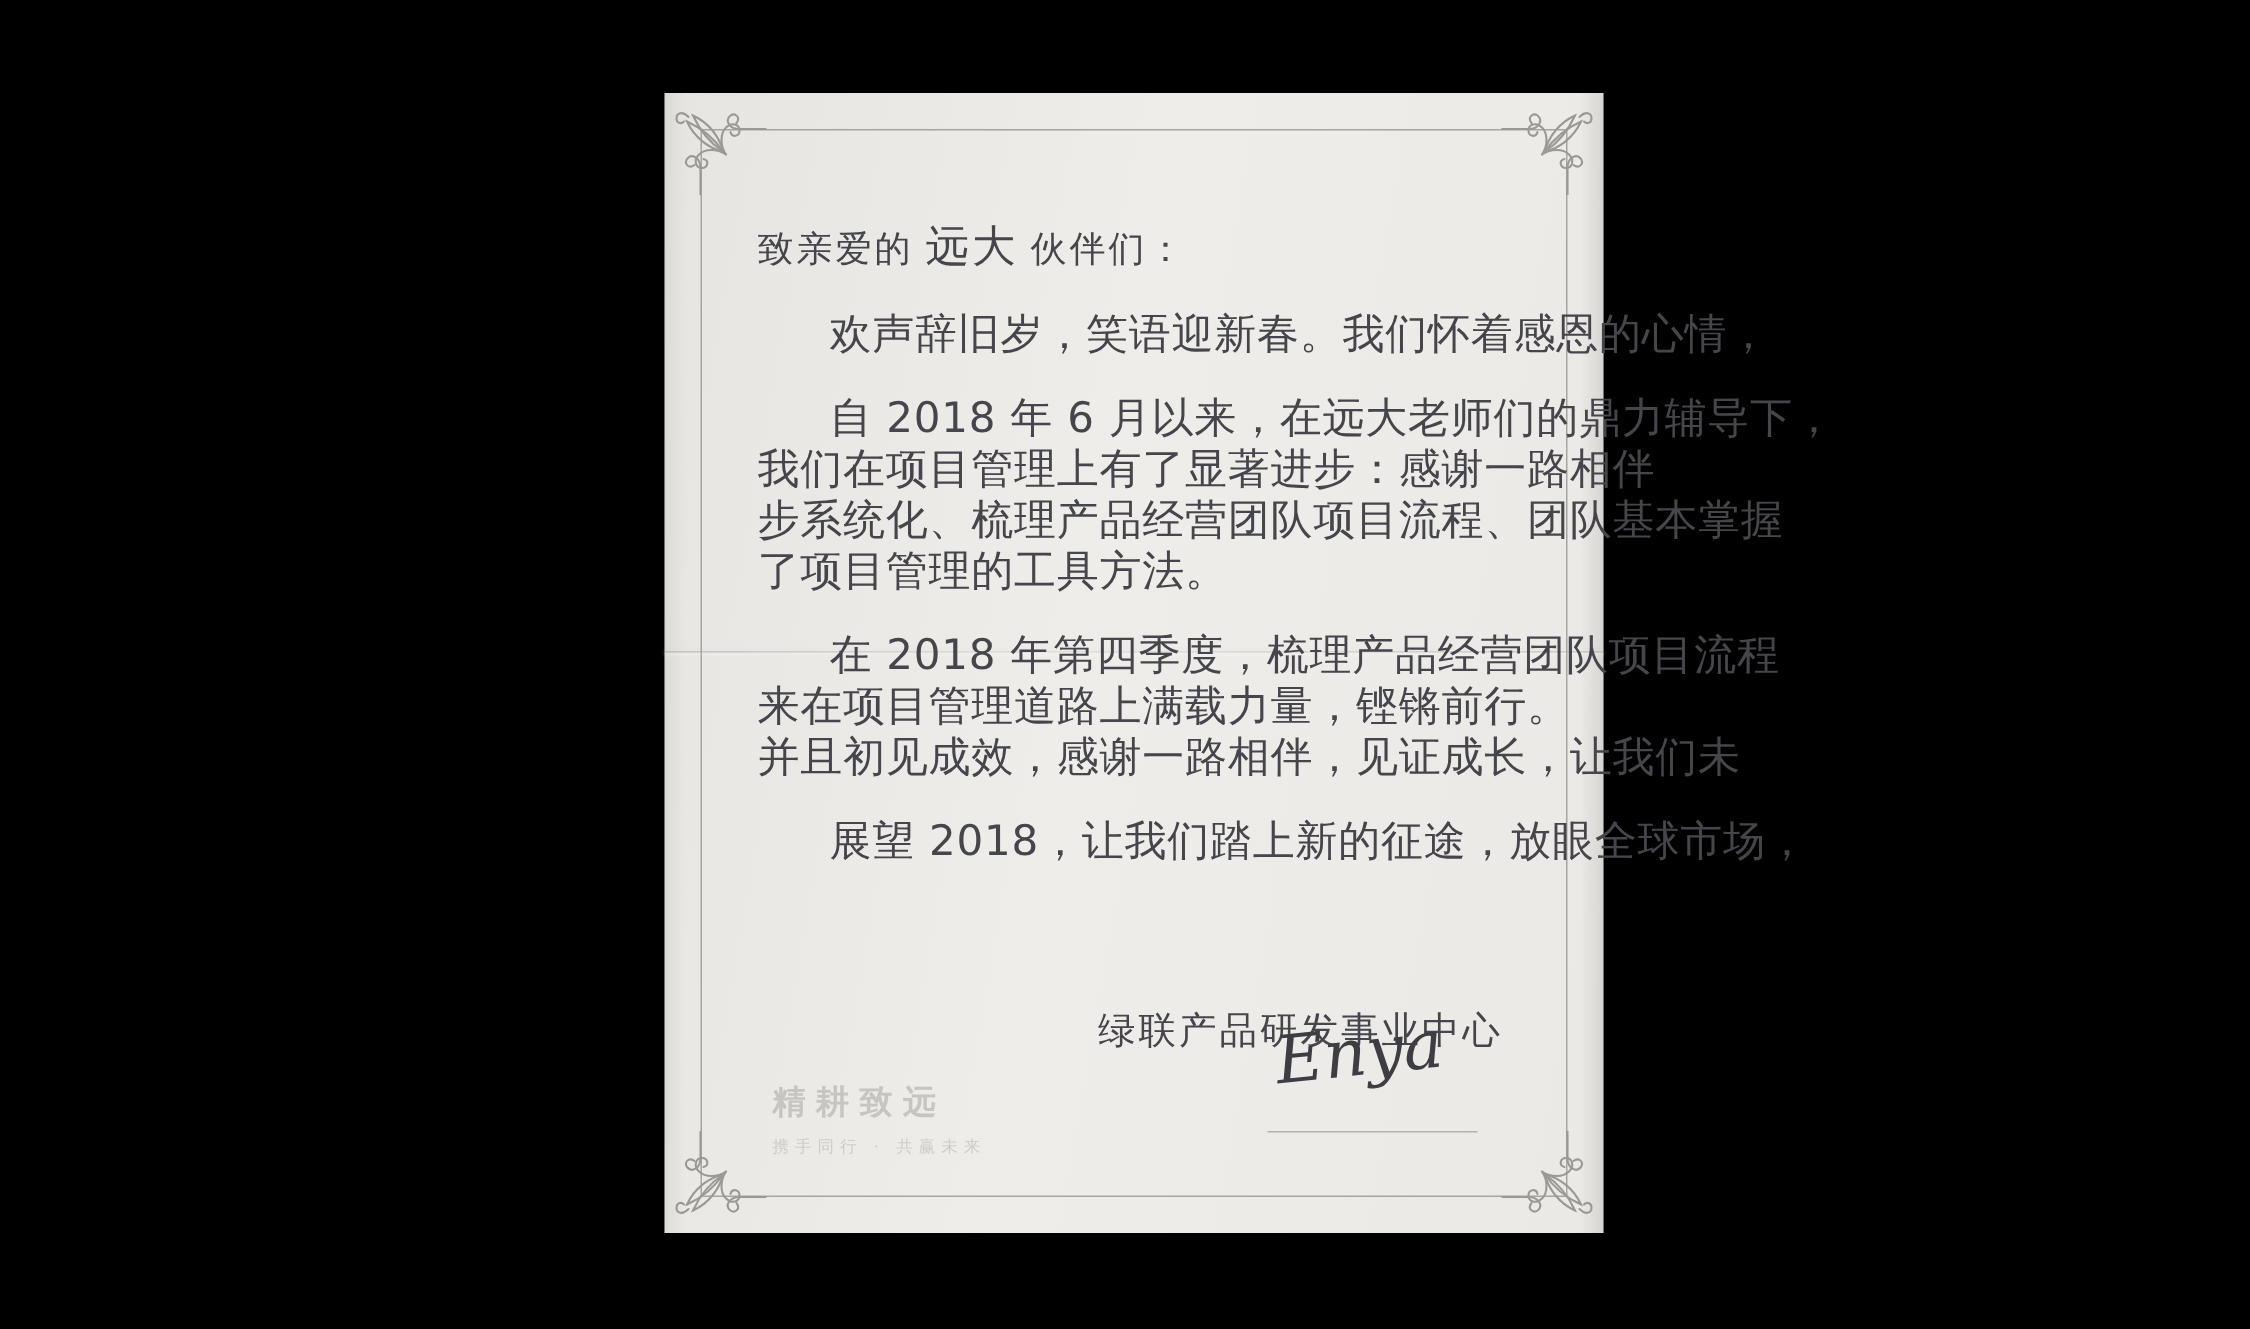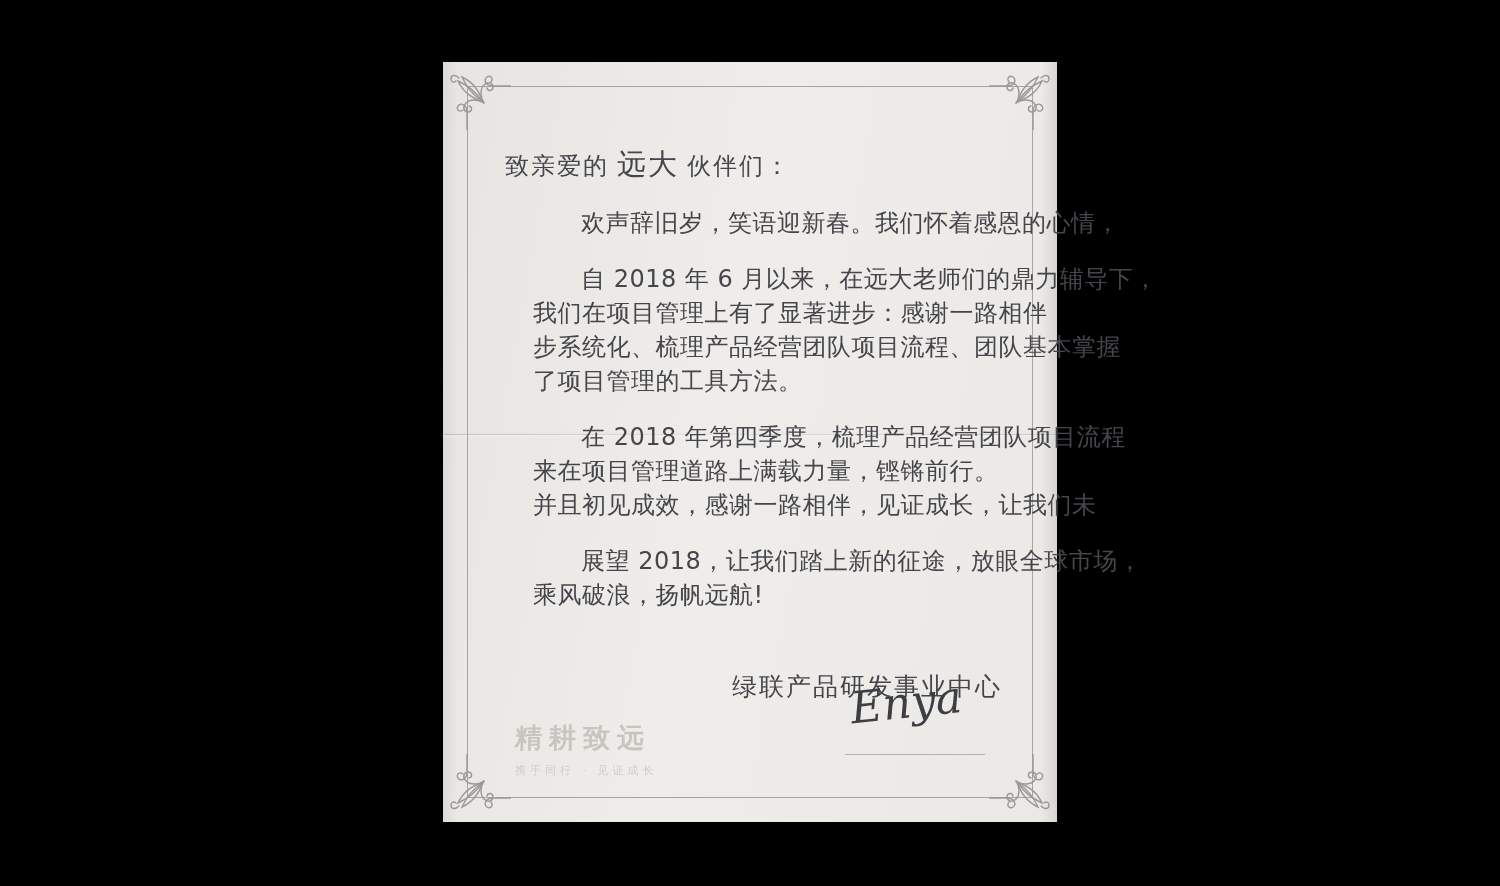--- a/index.html
+++ b/index.html
@@ -24,20 +24,21 @@
     position: absolute;
     left: 443px;
     top: 62px;
     width: 614px;
     height: 760px;
     background:
       linear-gradient(to left, rgba(110,108,104,0.16), rgba(110,108,104,0) 16px),
       linear-gradient(to right, rgba(110,108,104,0.10), rgba(110,108,104,0) 14px),
       linear-gradient(100deg, #e7e5e2 0%, #efedea 45%, #ebe9e6 100%);
     box-shadow: 0 0 18px rgba(0,0,0,0.55);
+    padding-left: 12px;
   }
 
   
   .crease {
     position: absolute;
     left: 0;
     right: 0;
     top: 372px;
     height: 1px;
     background: linear-gradient(to right, rgba(130,128,124,0.35), rgba(130,128,124,0.12) 40%, rgba(130,128,124,0.3));
@@ -80,25 +81,24 @@
     white-space: nowrap;
     letter-spacing: 2px;
   }
   .salutation .emph {
     font-size: 29px;
     margin: 0 8px;
   }
 
   .para { margin-top: 22px; }
   .line {
-    font-size: 24px;
+    font-size: 28px;
     line-height: 34px;
     white-space: nowrap;
     letter-spacing: 0.5px;
-    margin-left: 28px;
   }
   .line.indent { text-indent: 48px; }
 
   .org-line {
     position: absolute;
     left: 0;
     top: 608px;
     width: 559px;
     text-align: right;
     font-size: 25px;
@@ -129,21 +129,21 @@
     background: #b4b2ae;
   }
 
   
   .watermark {
     position: absolute;
     left: 72px;
     top: 658px;
   }
   .wm-title {
-    font-size: 27px;
+    font-size: 22px;
     font-weight: bold;
     letter-spacing: 7px;
     color: #c7c5c0;
     font-family: "DejaVu Serif", "Liberation Serif", serif;
   }
   .wm-subtitle {
     margin-top: 7px;
     font-size: 11px;
     letter-spacing: 4px;
     color: #cfcdc8;
@@ -198,29 +198,28 @@
       </div>
 
       <div class="para">
         <div class="line indent">在 2018 年第四季度，梳理产品经营团队项目流程</div>
         <div class="line">来在项目管理道路上满载力量，铿锵前行。</div>
         <div class="line">并且初见成效，感谢一路相伴，见证成长，让我们未</div>
       </div>
 
       <div class="para">
         <div class="line indent">展望 2018，让我们踏上新的征途，放眼全球市场，</div>
-        <div class="line">乘风破浪，扬帆远航!</div>
       </div>
 
     </div>
 
     <div class="org-line">绿联产品研发事业中心</div>
 
     <div class="signature">Enya</div>
     <div class="signature-line"></div>
 
     <div class="watermark">
       <div class="wm-title">精耕致远</div>
-      <div class="wm-subtitle">携手同行 · 见证成长</div>
+      <div class="wm-subtitle">携手同行 · 共赢未来</div>
     </div>
 
   </div>
 </div>
 
 </body></html>

